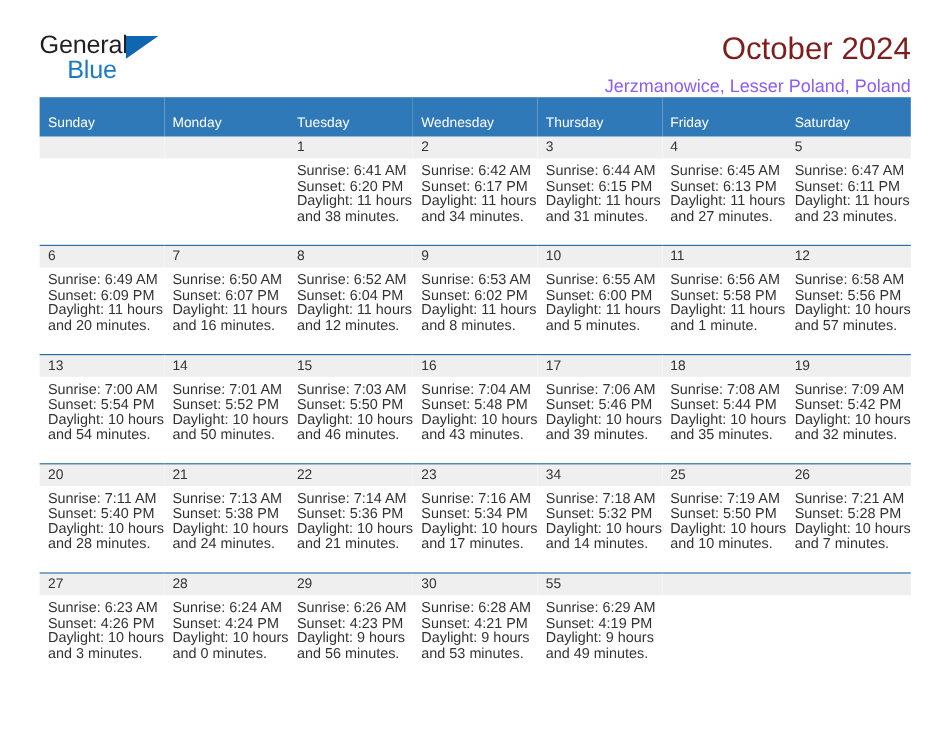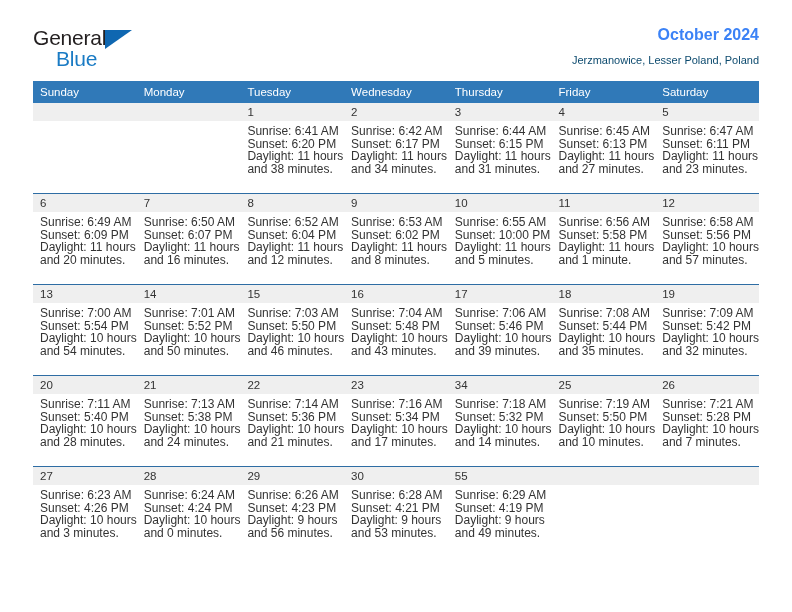--- a/index.html
+++ b/index.html
@@ -61,47 +61,47 @@
     top: 22px;
     font-size: 21px;
     color: #1a7bc4;
     letter-spacing: -0.2px;
   }
   .titles {
     text-align: right;
     padding-top: 0px;
   }
   .cal-title {
-    font-size: 16px;
-    color: #3b82f6;
-    font-weight: bold;
+    font-size: 26px;
+    color: #7f1d1d;
+    font-weight: normal;
     line-height: 1.1;
     margin: 0;
   }
   .cal-subtitle {
-    font-size: 11px;
-    color: #0c4a6e;
+    font-size: 15px;
+    color: #8b5cf6;
     margin-top: 10px;
     line-height: 1.1;
   }
 
   
   .calendar {
     width: 726px;
     border-collapse: collapse;
     table-layout: fixed;
     margin-top: 9px;
   }
   .calendar th {
     background: #3079b8;
     color: #ffffff;
     font-size: 11.5px;
     font-weight: normal;
     text-align: left;
-    padding: 5px 0 5px 7px;
+    padding: 16px 0 5px 7px;
     height: 20px;
     box-sizing: border-box;
   }
   .calendar td {
     width: 103.71px;
     height: 90px;
     vertical-align: top;
     padding: 0;
     border-top: 1px solid #2e6da4;
     background: #ffffff;
@@ -251,21 +251,21 @@
               <div>Sunrise: 6:53 AM</div>
               <div>Sunset: 6:02 PM</div>
               <div>Daylight: 11 hours</div>
               <div>and 8 minutes.</div>
             </div>
           </td>
           <td>
             <div class="daynum">10</div>
             <div class="details">
               <div>Sunrise: 6:55 AM</div>
-              <div>Sunset: 10:00 PM</div>
+              <div>Sunset: 6:00 PM</div>
               <div>Daylight: 11 hours</div>
               <div>and 5 minutes.</div>
             </div>
           </td>
           <td>
             <div class="daynum">11</div>
             <div class="details">
               <div>Sunrise: 6:56 AM</div>
               <div>Sunset: 5:58 PM</div>
               <div>Daylight: 11 hours</div>

